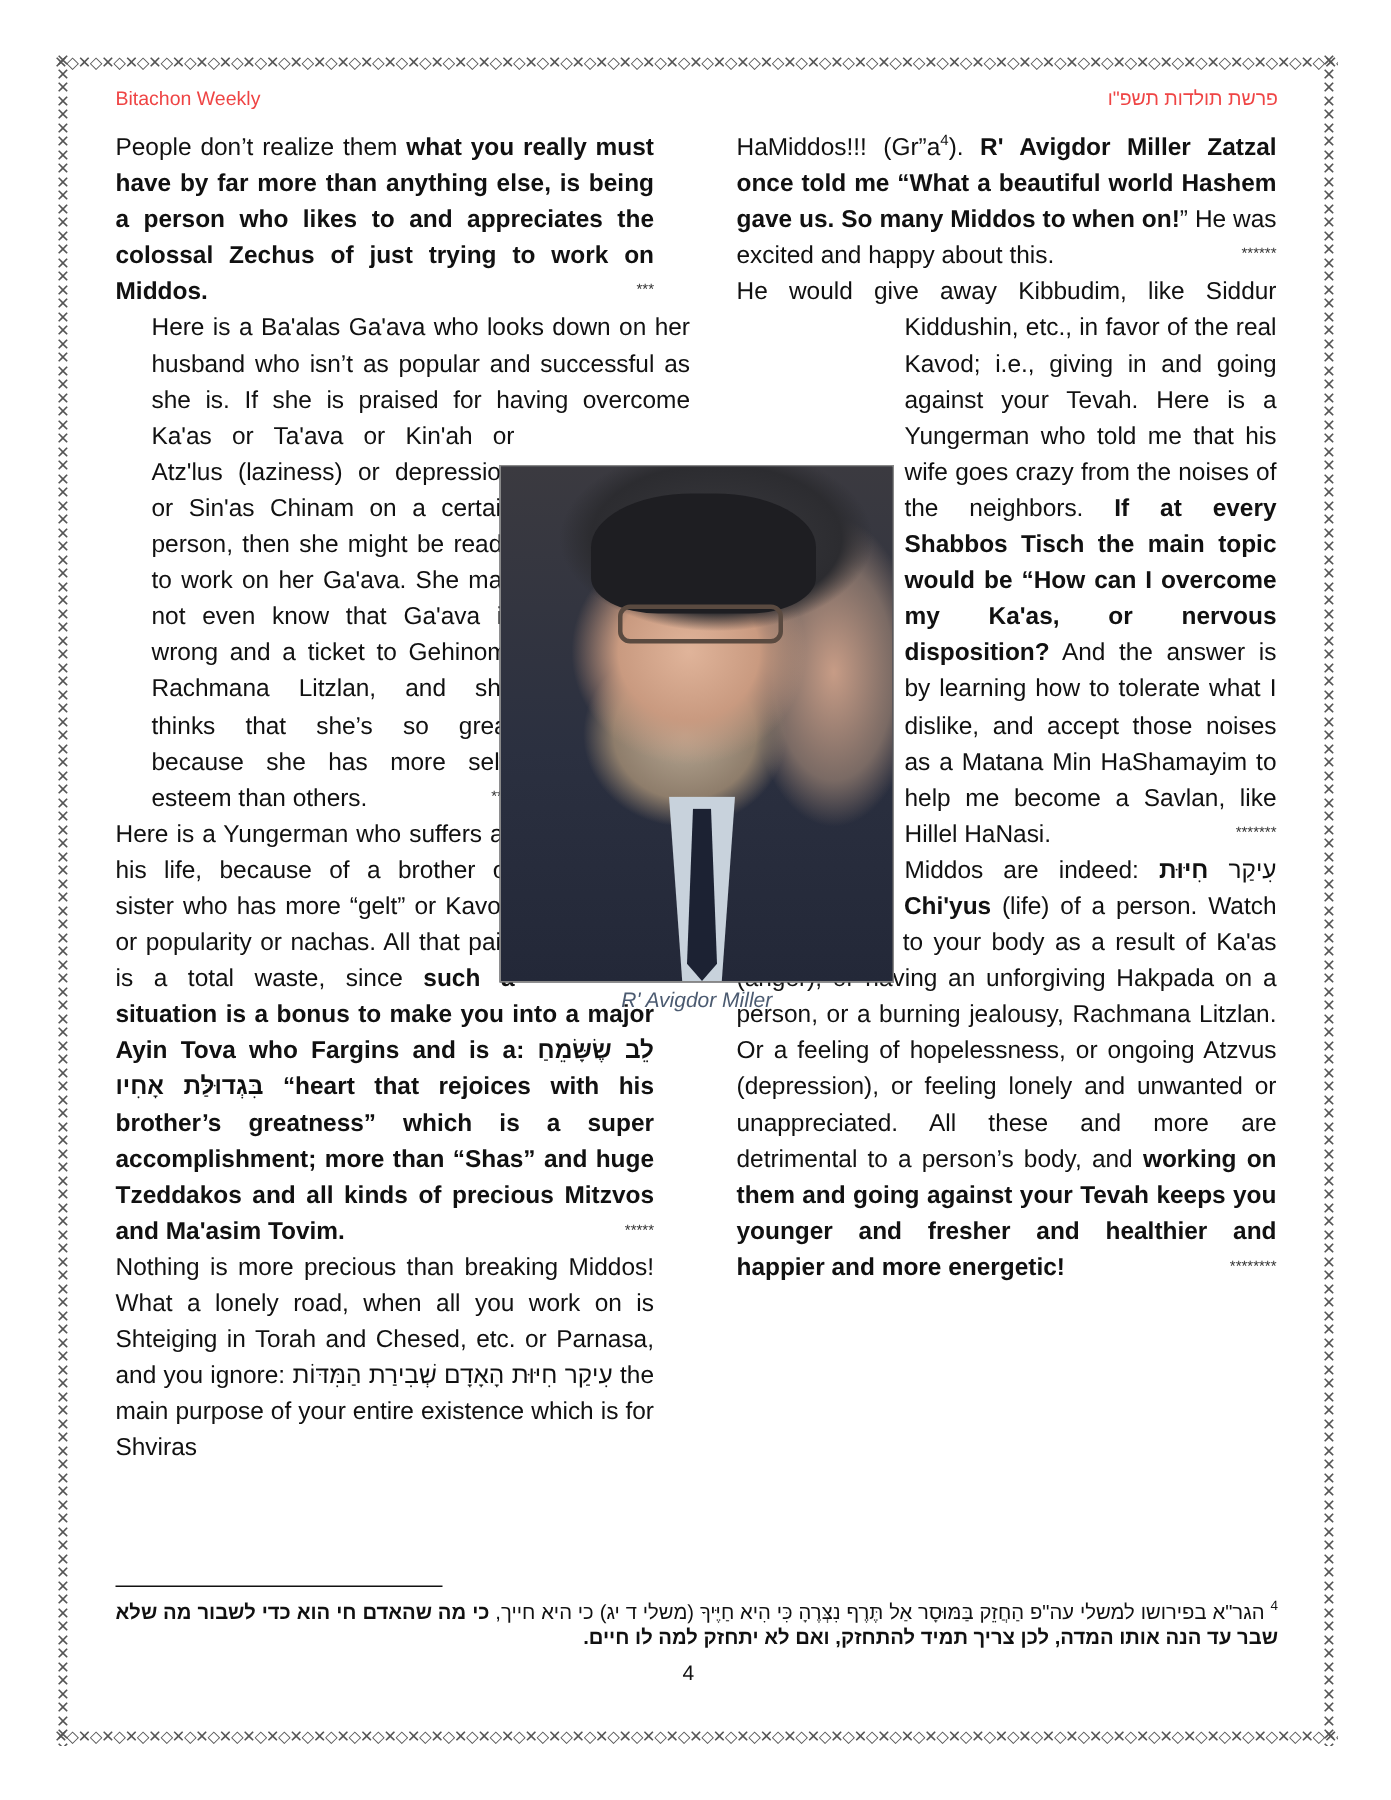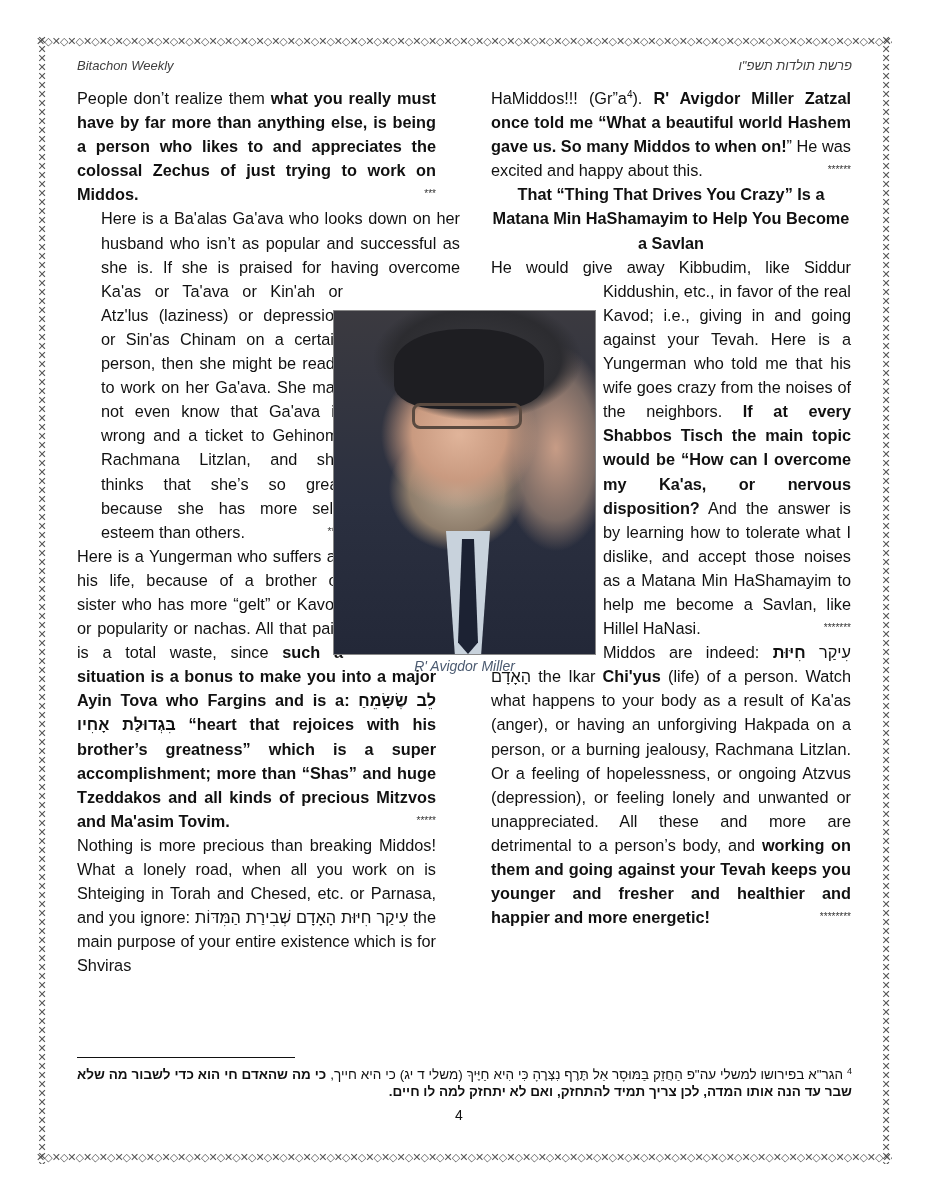--- a/index.html
+++ b/index.html
@@ -10,21 +10,21 @@
   .border-h, .border-v { position: absolute; overflow: hidden; color: #555;
            font-family: "DejaVu Sans", sans-serif; font-size: 11px; line-height: 11px;
            letter-spacing: -1px; white-space: nowrap; }
   .border-h { left: 0; width: 856px; height: 12px; }
   .border-top { top: 0; }
   .border-bottom { bottom: 0; }
   .border-v { top: 0; width: 12px; height: 1128px; white-space: normal; word-break: break-all;
               letter-spacing: 0; line-height: 9px; text-align: center; }
   .border-left { left: 0; }
   .border-right { right: 0; }
-  .running-head { position: absolute; top: 58px; font-size: 13px; color: #404040; font-style: italic; }
+  .running-head { position: absolute; top: 58px; font-size: 13px; color: #ef4444; }
   .head-left { left: 77px; }
   .head-right { right: 75px; direction: rtl; }
   .col { position: absolute; font-size: 16.3px; line-height: 24.1px; text-align: justify; }
   .col p { margin: 0; }
   .col-left { left: 77px; top: 86px; width: 359px; }
   .col-right { left: 491px; top: 86px; width: 360px; }
   .stars { float: right; font-size: 10px; color: #333; letter-spacing: 0; }
   .b { font-weight: bold; }
   .i { }
   .heading { text-align: center; font-weight: bold; margin: 0; }
@@ -84,23 +84,20 @@
   <p>
     <span>Nothing is more precious than breaking </span><span class="i">Middos!</span><span> What a lonely road, when all you work on is </span><span class="i">Shteiging</span><span> in </span><span class="i">Torah and Chesed</span><span>, etc. or </span><span class="i">Parnasa</span><span>, and you ignore: </span><span dir="rtl">עִיקַר חִיּוּת הָאָדָם שְׁבִירַת הַמִּדּוֹת</span><span> the main purpose of your entire existence which is for </span><span class="i">Shviras</span>
   </p>
 </div>
 
 <div class="col col-right">
   <p>
     <span class="i">HaMiddos!!!</span><span> (</span><span class="i">Gr”a</span><sup>4</sup><span>). </span><span class="b">R' Avigdor Miller </span><span class="b i">Zatzal</span><span class="b"> once told me “What a beautiful world Hashem gave us. So many </span><span class="b i">Middos</span><span class="b"> to when on!</span><span>” He was excited and happy about this.</span>
     <span class="stars">******</span>
   </p>
-  <p class="heading">
-    <span>That “Thing That Drives You Crazy” Is a </span><span class="i">Matana Min HaShamayim</span><span> to Help You Become a </span><span class="i">Savlan</span>
-  </p>
   <p>
     <span>He would give away </span><span class="i">Kibbudim</span><span>, like </span><span style="display:block;float:left;width:112px;height:384px;"></span><span class="i">Siddur Kiddushin</span><span>, etc., in favor of the real </span><span class="i">Kavod</span><span>; i.e., giving in and going against your </span><span class="i">Tevah</span><span>. Here is a </span><span class="i">Yungerman</span><span> who told me that his wife goes crazy from the noises of the neighbors. </span><span class="b">If at every </span><span class="b i">Shabbos Tisch</span><span class="b"> the main topic would be “How can I overcome my </span><span class="b i">Ka'as</span><span class="b">, or nervous disposition?</span><span> And the answer is by learning how to tolerate what I dislike, and accept those noises as a </span><span class="i">Matana Min HaShamayim</span><span> to help me become a </span><span class="i">Savlan</span><span>, like </span><span class="i">Hillel HaNasi</span><span>.</span>
     <span class="stars">*******</span>
   </p>
   <p>
     <span class="i">Middos</span><span> are indeed: </span><span dir="rtl"><span>עִיקַר </span><span class="b">חִיּוּת</span><span> הָאָדָם</span></span><span> the </span><span class="i">Ikar</span><span> </span><span class="b i">Chi'yus</span><span> (life) of a person. Watch what happens to your body as a result of </span><span class="i">Ka'as</span><span> (anger), or having an unforgiving </span><span class="i">Hakpada</span><span> on a person, or a burning jealousy, </span><span class="i">Rachmana Litzlan</span><span>. Or a feeling of hopelessness, or ongoing </span><span class="i">Atzvus</span><span> (depression), or feeling lonely and unwanted or unappreciated. All these and more are detrimental to a person’s body, and </span><span class="b">working on them and going against your </span><span class="b i">Tevah</span><span class="b"> keeps you younger and fresher and healthier and happier and more energetic!</span>
     <span class="stars">********</span>
   </p>
 </div>
 

